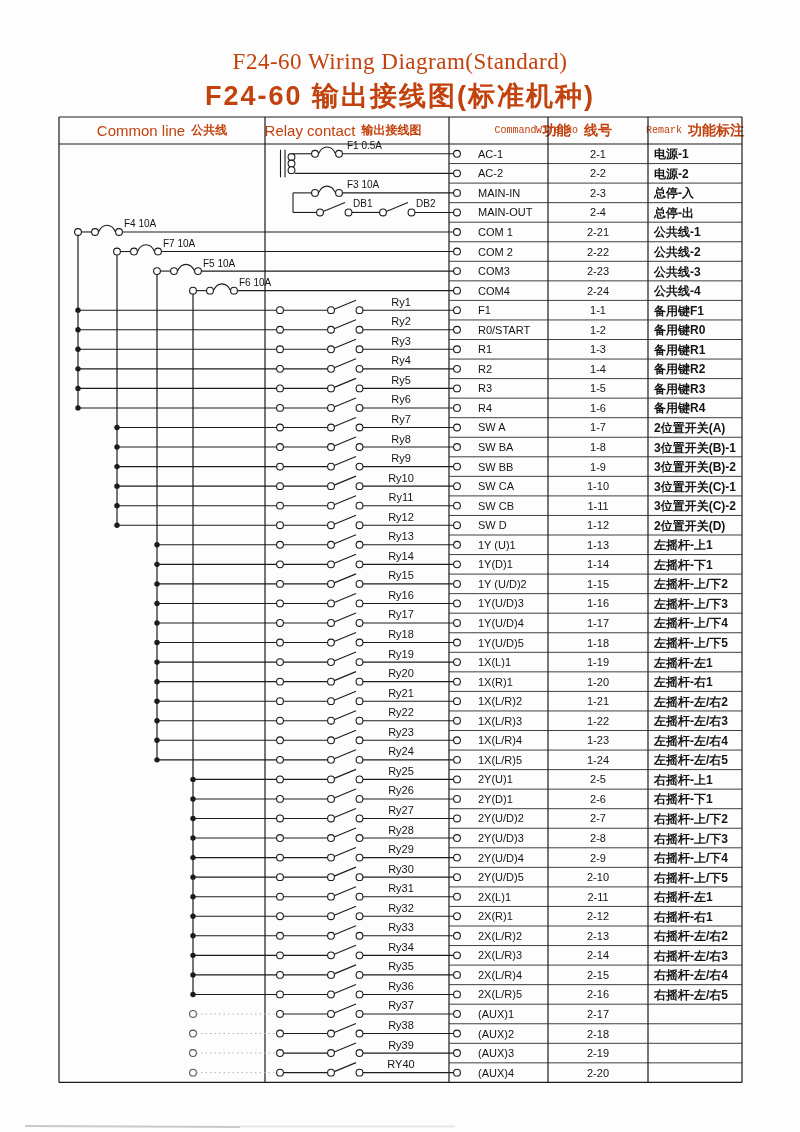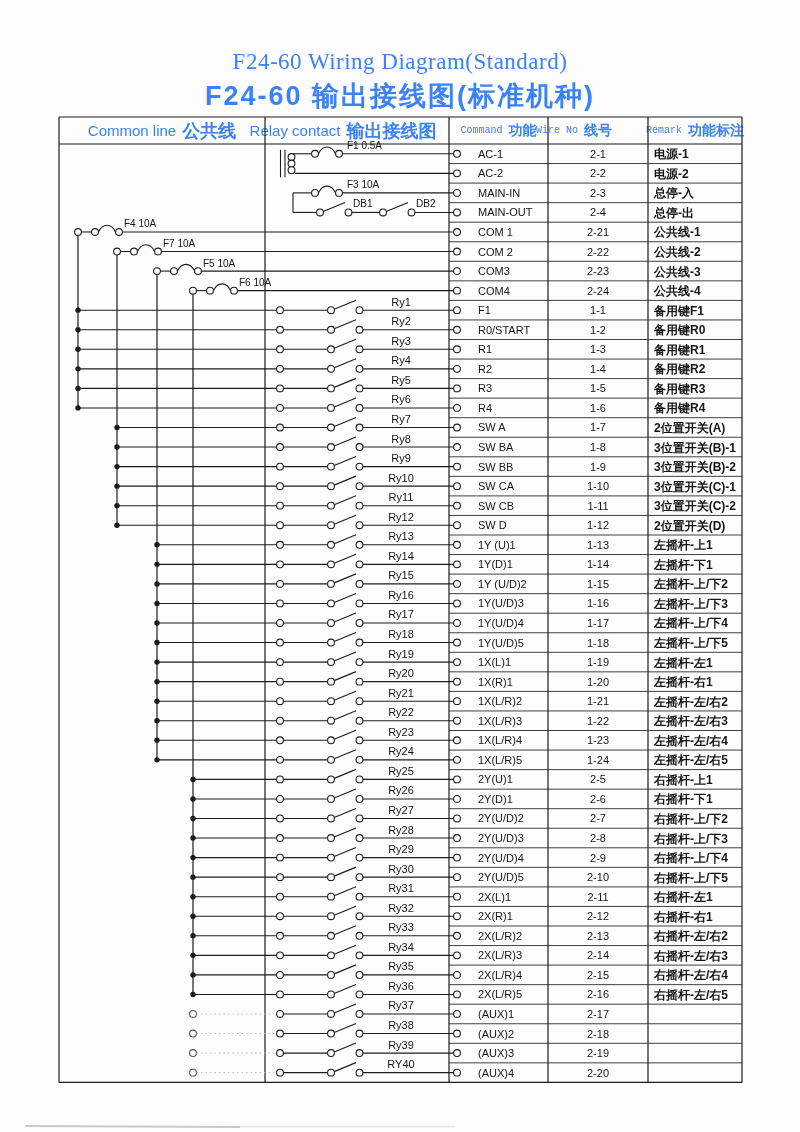--- a/index.html
+++ b/index.html
@@ -1,28 +1,28 @@
 <!DOCTYPE html>
 <html><head>
 <meta charset="utf-8">
 <style>
   html,body{margin:0;padding:0;background:#e8e8e8;}
   .page{position:relative;width:800px;height:1132px;background:#fdfdfd;margin:0 auto;overflow:hidden;
-        font-family:"Liberation Sans",sans-serif;color:#3b82f6;}
+        font-family:"Liberation Sans",sans-serif;color:#c2410c;}
   .title{position:absolute;left:0;width:800px;text-align:center;white-space:nowrap;}
   .t-en{top:49px;font-family:"Liberation Serif",serif;font-size:23px;letter-spacing:0.5px;}
   .t-zh{top:78px;font-size:27px;font-weight:700;letter-spacing:2px;}
   .hdr{position:absolute;top:117px;height:27px;display:flex;align-items:center;justify-content:center;gap:6px;white-space:nowrap;}
   .hdr .hen{font-size:15px;text-align:center;}
-  .hdr .hzh{font-size:18px;font-weight:700;}
+  .hdr .hzh{font-size:12px;font-weight:700;}
   .hdr.small .hen{font-family:"Liberation Mono",monospace;font-size:10px;}
   .hdr.small .hzh{font-size:14px;font-weight:700;}
   #h1{left:59px;width:206px;}
   #h2{left:265px;width:156px;}
-  #h3{left:449px;width:99px;}
+  #h3{left:449px;width:99px;padding-left:34px;}
   #h4{left:536px;width:76px;}
   #h5{left:648px;width:94px;}
   svg{position:absolute;left:0;top:0;}
 </style>
 </head>
 <body>
 
 <div class="page">
   <div class="title t-en">F24-60 Wiring Diagram(Standard)</div>
   <div class="title t-zh">F24-60 输出接线图(标准机种)</div>

